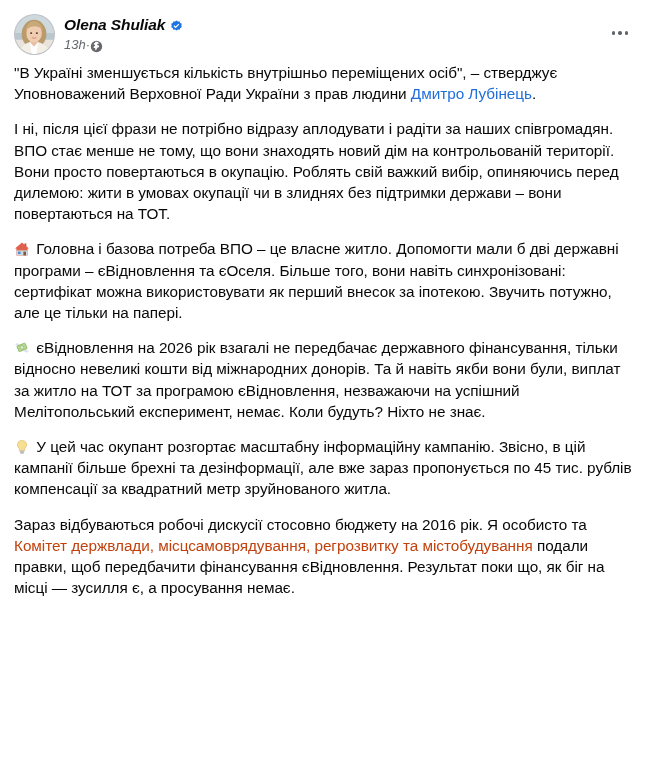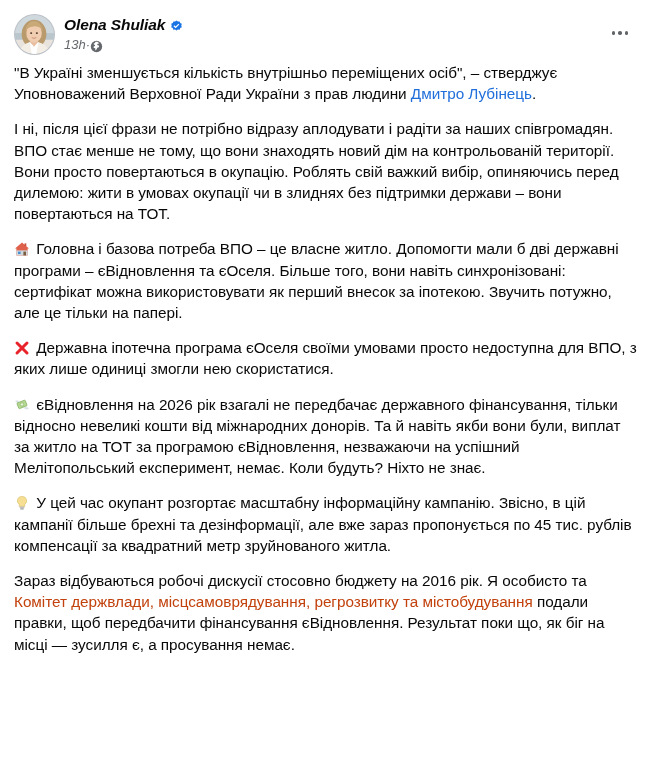--- a/index.html
+++ b/index.html
@@ -208,24 +208,20 @@
       <div class="para"><span>"В Україні зменшується кількість внутрішньо переміщених осіб", – стверджує Уповноважений Верховної Ради України з прав людини </span><a class="post-link" style="color: rgb(33, 111, 219);">Дмитро Лубінець</a><span>.</span></div>
       <div class="para"><span>І ні, після цієї фрази не потрібно відразу аплодувати і радіти за наших співгромадян. ВПО стає менше не тому, що вони знаходять новий дім на контрольованій території. Вони просто повертаються в окупацію. Роблять свій важкий вибір, опиняючись перед дилемою: жити в умовах окупації чи в злиднях без підтримки держави – вони повертаються на ТОТ.</span></div>
       <div class="para"><span class="em-img"><svg viewBox="0 0 16 16" xmlns="http://www.w3.org/2000/svg">
             <path d="M8 1.6 L15 7.4 L13.6 7.4 L13.6 14.4 L2.4 14.4 L2.4 7.4 L1 7.4 Z" fill="#e0614b"></path>
             <rect x="2.4" y="9.4" width="11.2" height="5" fill="#cfd8dc"></rect>
             <rect x="4" y="10.6" width="2.6" height="2.4" fill="#4b8fd4"></rect>
             <rect x="9.4" y="10.6" width="2.6" height="3.8" fill="#7a5c3e"></rect>
             <rect x="10.5" y="2.4" width="1.8" height="2.6" fill="#c74f3d"></rect>
           </svg></span> <span>Головна і базова потреба ВПО – це власне житло. Допомогти мали б дві державні програми – єВідновлення та єОселя. Більше того, вони навіть синхронізовані: сертифікат можна використовувати як перший внесок за іпотекою. Звучить потужно, але це тільки на папері.</span></div>
       <div class="para"><span class="em-img"><svg viewBox="0 0 16 16" xmlns="http://www.w3.org/2000/svg">
-            <line x1="3" y1="3" x2="13" y2="13" stroke="#e8232a" stroke-width="3" stroke-linecap="round"></line>
-            <line x1="13" y1="3" x2="3" y2="13" stroke="#e8232a" stroke-width="3" stroke-linecap="round"></line>
-          </svg></span> <span>Державна іпотечна програма єОселя своїми умовами просто недоступна для ВПО, з яких лише одиниці змогли нею скористатися.</span></div>
-      <div class="para"><span class="em-img"><svg viewBox="0 0 16 16" xmlns="http://www.w3.org/2000/svg">
             <path d="M1 4 Q4 2.2 5.8 5 L3.6 6.4 Z" fill="#dbe3e6"></path>
             <path d="M9.5 11 Q12.5 13.6 15 11.4 L12 9.6 Z" fill="#dbe3e6"></path>
             <rect x="3.6" y="4.4" width="8.8" height="6" rx="0.6" transform="rotate(-22 8 7.4)" fill="#b6d893" stroke="#7fae5b" stroke-width="0.7"></rect>
             <circle cx="8" cy="7.4" r="1.7" fill="#e8f2d8" stroke="#7fae5b" stroke-width="0.6"></circle>
           </svg></span> <span>єВідновлення на 2026 рік взагалі не передбачає державного фінансування, тільки відносно невеликі кошти від міжнародних донорів. Та й навіть якби вони були, виплат за житло на ТОТ за програмою єВідновлення, незважаючи на успішний Мелітопольський експеримент, немає. Коли будуть? Ніхто не знає.</span></div>
       <div class="para"><span class="em-img"><svg viewBox="0 0 16 16" xmlns="http://www.w3.org/2000/svg">
             <path d="M8 1.4 A4.4 4.4 0 0 0 5.2 9.4 L5.2 11.4 L10.8 11.4 L10.8 9.4 A4.4 4.4 0 0 0 8 1.4 Z" fill="#f6de92" stroke="#d8bf6b" stroke-width="0.6"></path>
             <rect x="5.6" y="11.6" width="4.8" height="1.3" fill="#b9b9b9"></rect>
             <rect x="6.2" y="13.2" width="3.6" height="1.3" rx="0.5" fill="#9c9c9c"></rect>
           </svg></span> <span>У цей час окупант розгортає масштабну інформаційну кампанію. Звісно, в цій кампанії більше брехні та дезінформації, але вже зараз пропонується по 45 тис. рублів компенсації за квадратний метр зруйнованого житла.</span></div>

